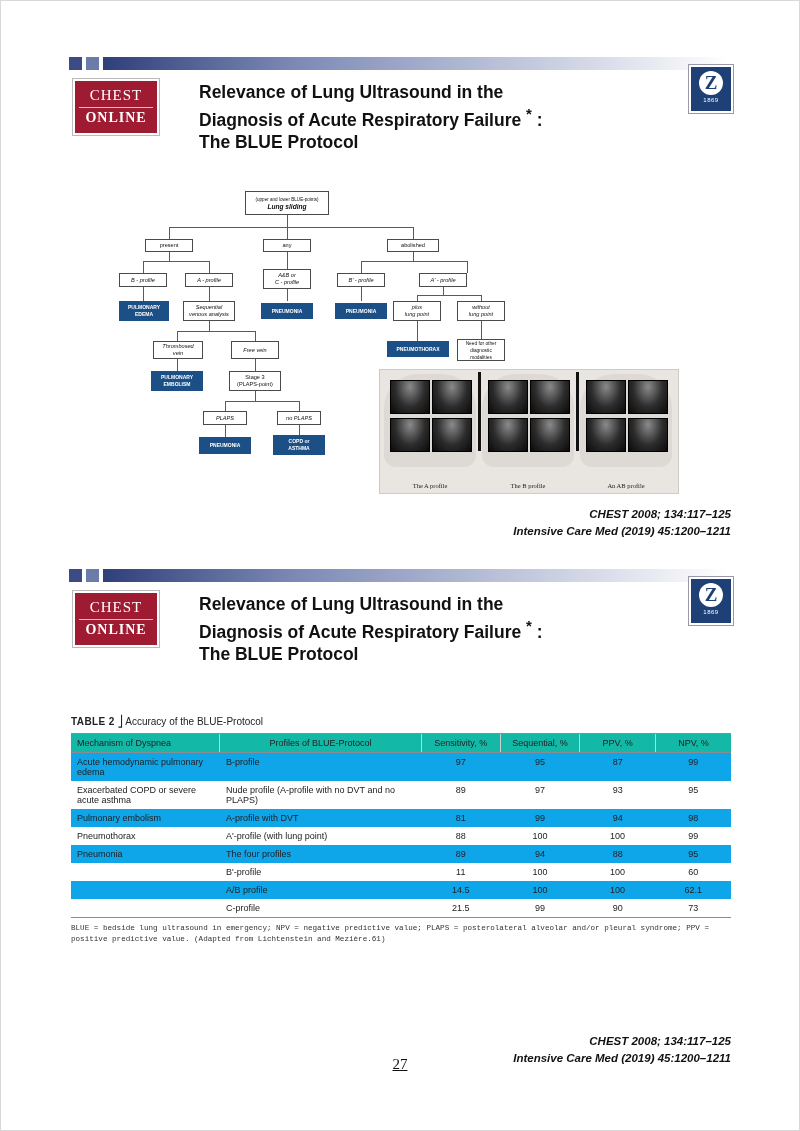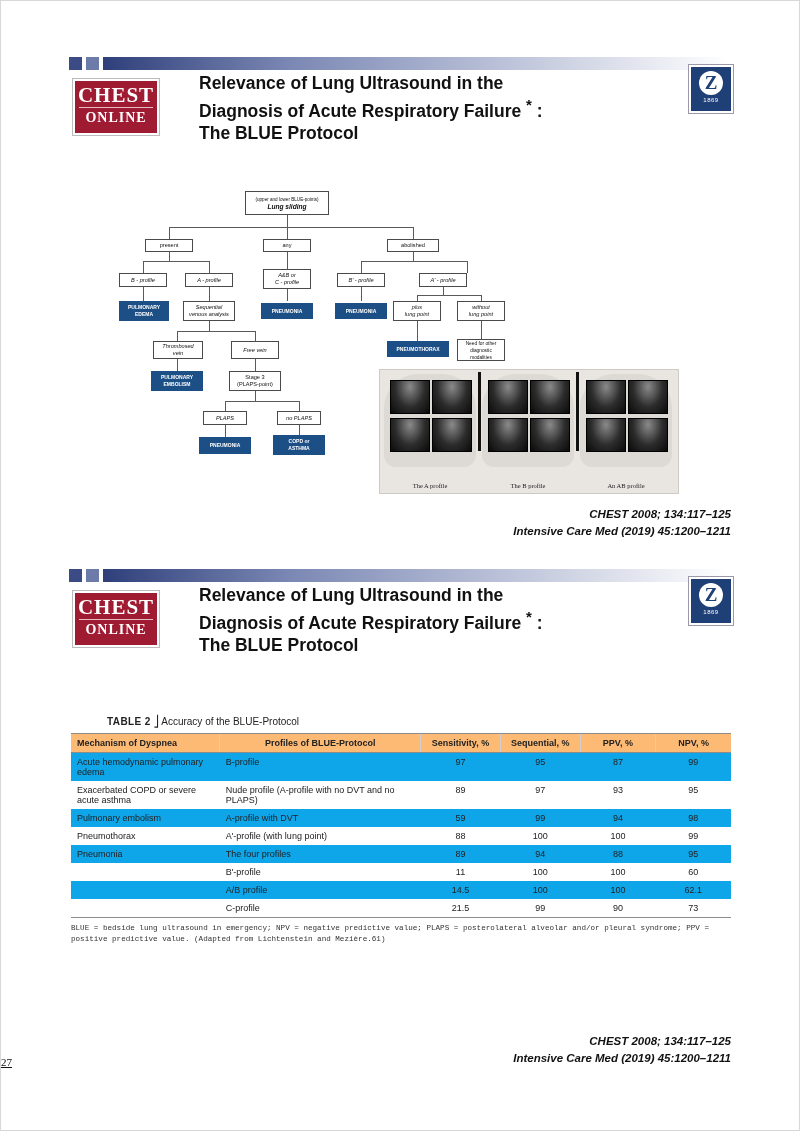--- a/index.html
+++ b/index.html
@@ -69,39 +69,39 @@
     background: #9e1b32;
     border: 2px solid #ffffff;
     box-shadow: 0 0 0 1px #bbb;
     color: #fff;
     text-align: center;
     font-family: "Liberation Serif", serif;
     padding-top: 2px;
     box-sizing: border-box;
   }
   .chest-logo .l1 {
-    font-size: 21px;
-    font-weight: bold;
+    font-size: 15px;
+    font-weight: normal;
     letter-spacing: 1px;
     line-height: 24px;
   }
   .chest-logo .l2 {
     font-size: 14px;
     font-weight: bold;
     letter-spacing: 1px;
     line-height: 20px;
     border-top: 1px solid #e8bcc6;
     margin: 0 4px;
   }
 
   
   .slide-title {
     position: absolute;
     left: 140px;
-    top: 21px;
+    top: 30px;
     width: 470px;
     font-size: 17.5px;
     font-weight: bold;
     line-height: 22px;
     color: #111;
   }
   .slide-title .star {
     font-size: 15px;
     vertical-align: super;
   }
@@ -253,39 +253,38 @@
     position: absolute;
     left: 12px;
     top: 152px;
     width: 660px;
   }
   .tbl-head {
     font-size: 10px;
     color: #222;
     margin-bottom: 5px;
     font-family: "Liberation Sans", sans-serif;
-    margin-left: 36px;
   }
   .tbl-head .tnum { font-weight: bold; letter-spacing: .4px; }
   .tbl-head .brk { font-size: 11px; }
   table.acc {
     border-collapse: collapse;
     width: 660px;
     font-size: 9px;
     color: #222;
   }
   table.acc th, table.acc td {
     padding: 4px 6px;
     vertical-align: top;
   }
   table.acc thead th {
-    font-weight: bold;
+    font-weight: normal;
     border-top: 1px solid #8c8c8c;
     border-bottom: 1px solid #8c8c8c;
-    background: #fdba74;
+    background: #14b8a6;
     text-align: center;
   }
   table.acc thead th.lft { text-align: left; }
   table.acc tbody td { text-align: center; }
   table.acc tbody td.c0,
   table.acc tbody td.c1 { text-align: left; }
   table.acc tbody tr.alt td { background: #0ea5e9; }
   table.acc tbody tr:last-child td { border-bottom: 1px solid #8c8c8c; }
   table.acc td.c0 { width: 150px; }
   table.acc td.c1 { width: 215px; }
@@ -303,21 +302,22 @@
     color: #333;
     width: 660px;
     font-family: Liberation Mono, monospace;
   }
 
   .page-num {
     position: absolute;
     left: 0;
     right: 0;
     top: 1055px;
-    font-size: 11px;
+    text-align: center;
+    font-size: 15px;
     color: #111;
     font-family: "Liberation Serif", serif;
     text-decoration: underline;
   }
 </style>
 </head>
 <body>
 
 <div class="page">
 
@@ -542,21 +542,21 @@
             <td class="c0">Exacerbated COPD or severe acute asthma</td>
             <td class="c1">Nude profile (A-profile with no DVT and no PLAPS)</td>
             <td class="c2">89</td>
             <td class="c3">97</td>
             <td class="c4">93</td>
             <td class="c5">95</td>
           </tr>
           <tr class="alt">
             <td class="c0">Pulmonary embolism</td>
             <td class="c1">A-profile with DVT</td>
-            <td class="c2">59</td>
+            <td class="c2">81</td>
             <td class="c3">99</td>
             <td class="c4">94</td>
             <td class="c5">98</td>
           </tr>
           <tr>
             <td class="c0">Pneumothorax</td>
             <td class="c1">A'-profile (with lung point)</td>
             <td class="c2">88</td>
             <td class="c3">100</td>
             <td class="c4">100</td>

